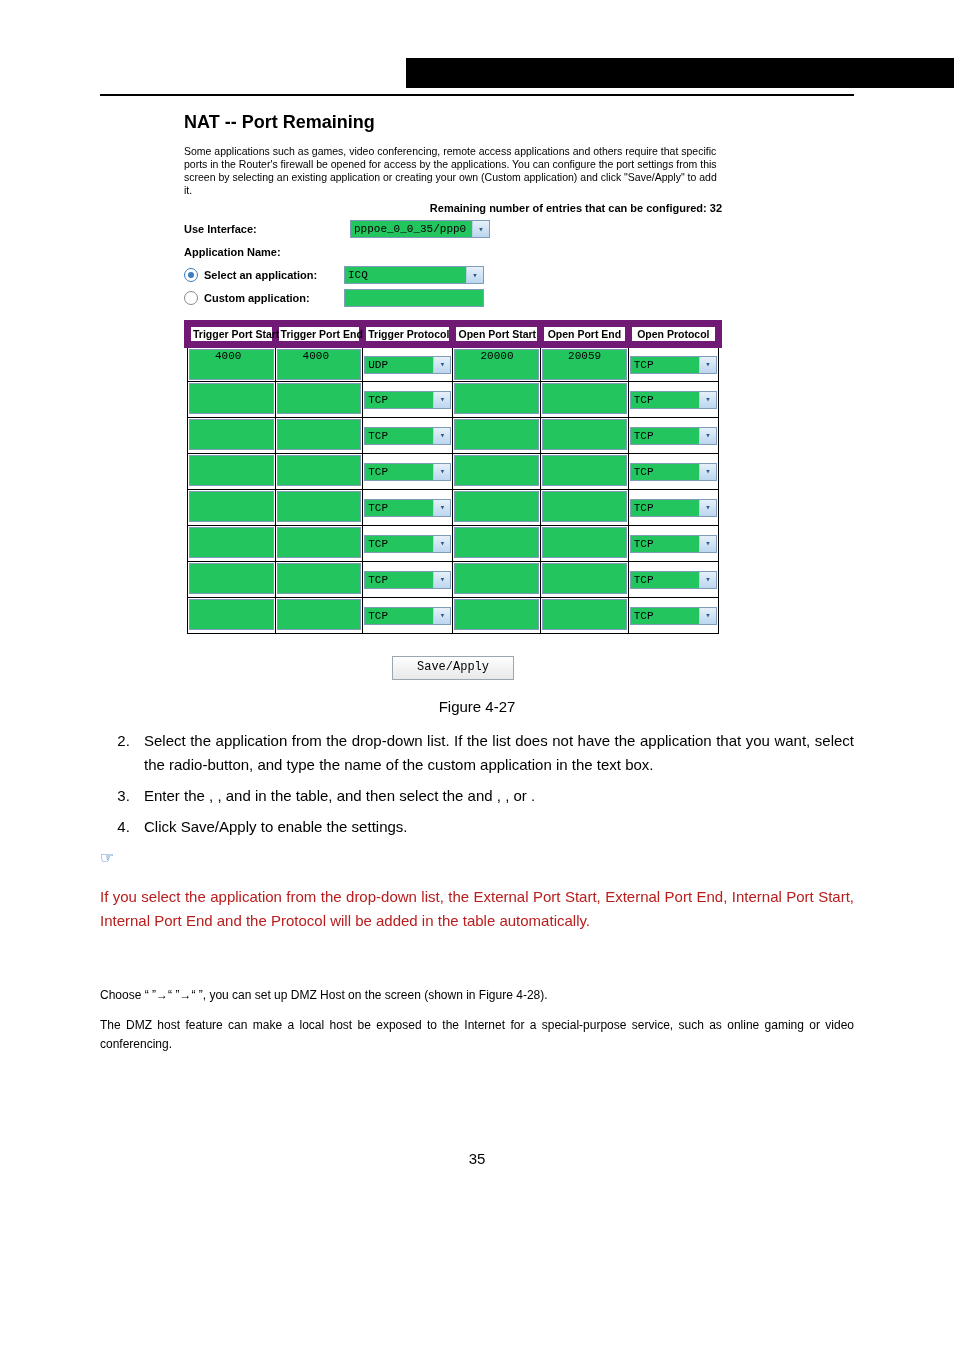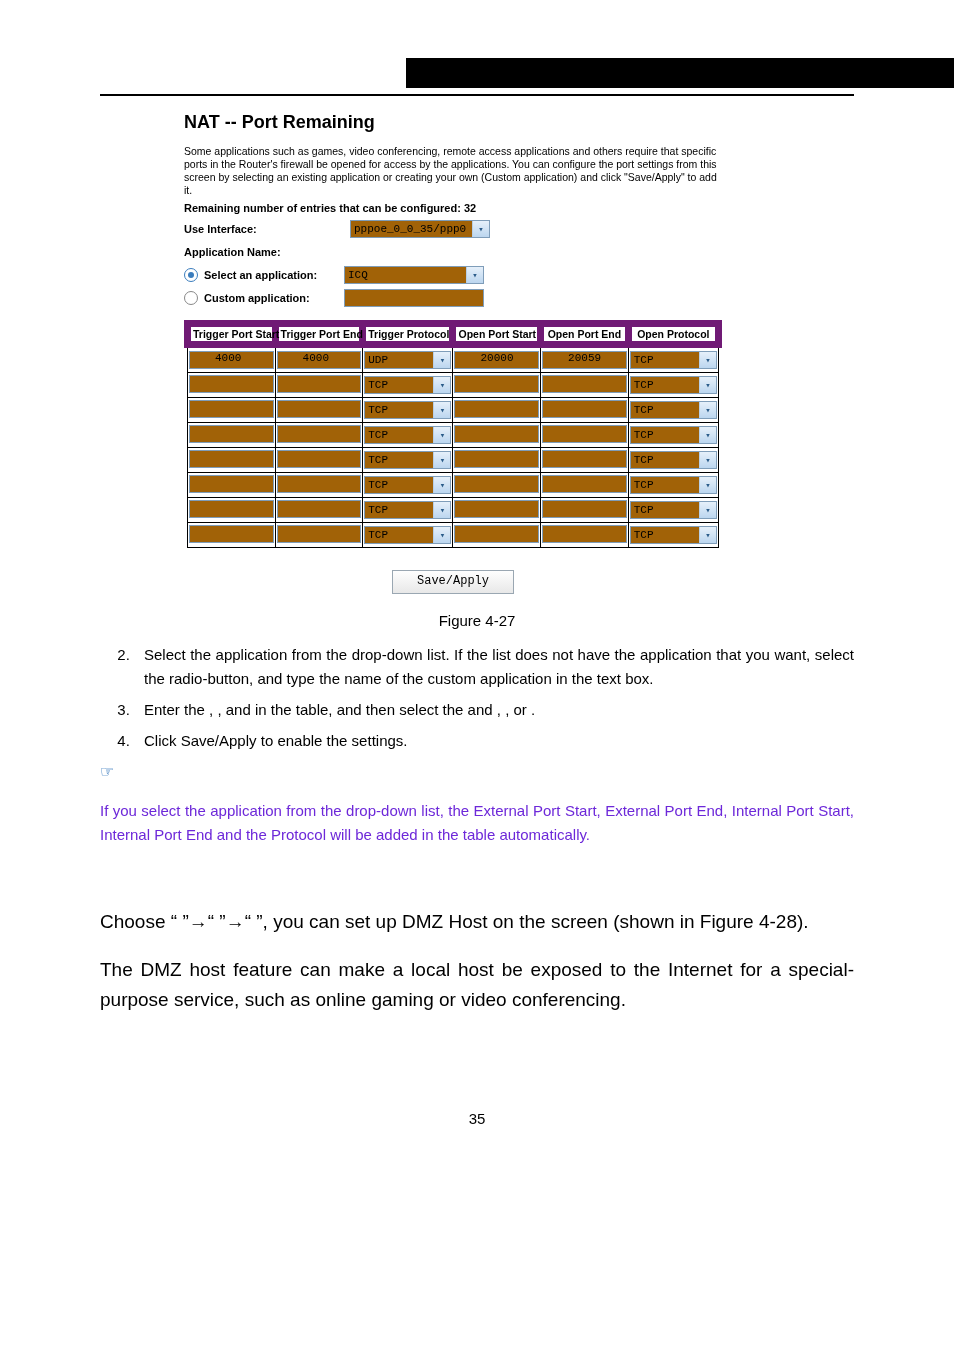--- a/index.html
+++ b/index.html
@@ -58,36 +58,36 @@
     font-family: Arial, sans-serif;
     font-weight: bold;
     font-size: 18px;
     margin: 0 0 12px 0;
   }
   .shot .intro {
     font-size: 10.5px;
     line-height: 1.25;
     margin: 0 0 4px 0;
   }
-  .shot .bold { font-weight: bold; font-size: 11px; }
+  .shot .bold { font-weight: bold; font-size: 11px; text-align: right; }
   .form-row {
     display: flex;
     align-items: center;
     height: 20px;
     margin: 0 0 3px 0;
     font-size: 11px;
   }
   .form-row .lbl { font-weight: bold; }
   .form-row.interface .lbl { width: 148px; text-align: left; padding-right: 18px; }
   .form-row.radio { margin-top: 2px; align-items: center; }
   .form-row.radio .radio-lbl { font-weight: bold; margin-left: 6px; }
   .sel, .txt {
     height: 18px;
     border: 1px solid #7f9db9;
-    background: #a16207;
+    background: #22c55e;
     font-family: "Courier New", monospace;
     font-size: 11px;
     padding: 0 3px;
     box-sizing: border-box;
   }
   .sel {
     display: inline-flex;
     align-items: center;
     position: relative;
     padding-right: 18px;
@@ -125,60 +125,60 @@
     font-weight: bold;
     padding: 1px 2px;
     white-space: nowrap;
   }
   table.port td {
     border: 1px solid #000;
     padding: 1px;
     height: 22px;
     vertical-align: middle;
   }
-  table.port td .txt { width: 100%; height: 18px; padding-left: 25px; }
+  table.port td .txt { width: 100%; height: 31px; padding-left: 25px; }
   table.port td .sel { width: 100%; }
   .save-btn {
     display: block;
     margin: 22px auto 0 auto;
     width: 120px;
     height: 22px;
     border: 1px solid #9aa7b2;
     background: linear-gradient(#fefefe, #e8e8e8);
     font-family: "Courier New", monospace;
     font-size: 12px;
     text-align: center;
     line-height: 20px;
   }
   .figcap {
     text-align: center;
     font-size: 15px;
     margin: 18px 0 14px 0;
   }
   
   .body-text {
-    font-size: 19px;
+    font-size: 12px;
     line-height: 1.55;
     text-align: justify;
   }
   ol.steps {
     margin: 0 0 10px 0;
     padding-left: 34px;
     font-size: 15px;
     line-height: 1.55;
     text-align: justify;
   }
   ol.steps li { padding-left: 10px; margin-bottom: 8px; }
   .note-icon {
     color: #0055aa;
     font-size: 16px;
     margin: 6px 0 0 0;
   }
   .note-text {
-    color: #6d28d9;
+    color: #b91c1c;
     font-size: 15px;
     line-height: 1.55;
     text-align: justify;
     margin: 18px 0 0 0;
   }
   .section-gap { height: 42px; }
   .arrow { font-family: Arial, sans-serif; }
   .page-num {
     text-align: center;
     font-size: 15px;

